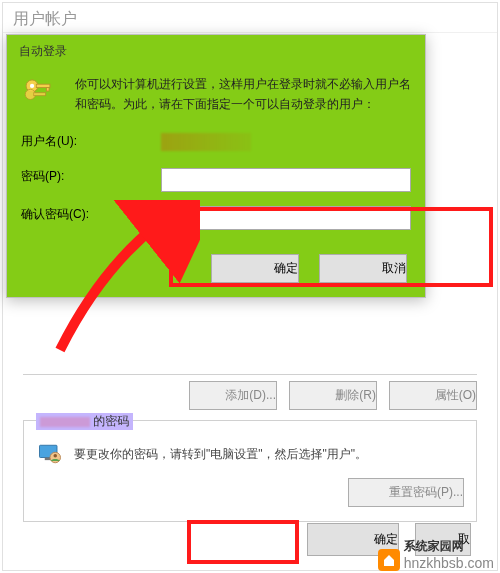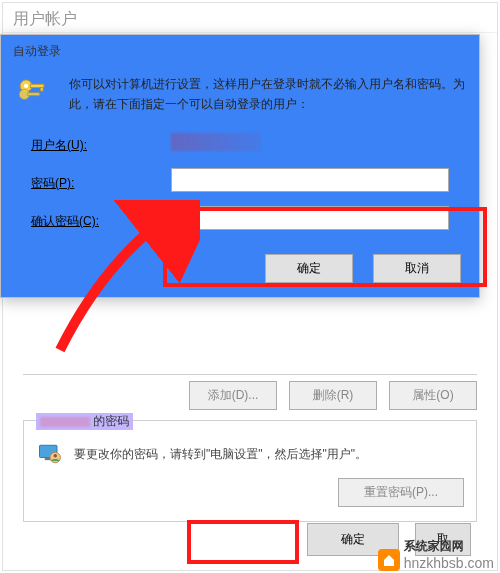--- a/index.html
+++ b/index.html
@@ -35,21 +35,21 @@
       display: flex;
       gap: 12px;
       justify-content: flex-end;
       margin: 6px 0;
     }
     .win-btn {
       background: #e1e1e1;
       border: 1px solid #adadad;
       padding: 5px 0;
       width: 88px;
-      text-align: center;
+      text-align: right;
       font-size: 12px;
       cursor: pointer;
     }
     .win-btn.disabled { color: #888; background: #efefef; }
     .pwd-section {
       border: 1px solid #d0d0d0;
       padding: 10px 12px 14px;
       margin-top: 10px;
     }
     .pwd-title {
@@ -86,23 +86,23 @@
       bottom: 6px;
       left: 184px;
       width: 112px;
       height: 44px;
       border: 4px solid #ff1a1a;
       pointer-events: none;
     }
     
     .inner-dialog {
       position: absolute;
-      left: 0; top: 34px;
-      width: 480px;
-      background: #3b82f6;
+      left: 6px; top: 34px;
+      width: 420px;
+      background: #84cc16;
       border: 1px solid #c0c0c0;
       box-shadow: 0 3px 14px rgba(0,0,0,.25);
       padding-bottom: 14px;
     }
     .inner-title {
       padding: 8px 12px;
       font-size: 12px;
       color: #333;
     }
     .inner-body {
@@ -111,23 +111,22 @@
     .intro {
       display: flex;
       gap: 20px;
       margin: 6px 0 18px;
       line-height: 1.7;
       color: #222;
     }
     .key-icon { width: 34px; height: 34px; flex-shrink: 0; }
     .form-row {
       display: flex;
-      align-items: flex-end;
-      margin: 14px 16px;
-      text-decoration: underline;
+      align-items: flex-start;
+      margin: 14px 0;
     }
     .form-row label { width: 140px; }
     .form-row .field {
       flex: 1;
     }
     .text-input {
       width: 100%;
       height: 24px;
       border: 1px solid #aaa;
       padding: 2px 6px;
@@ -206,21 +205,21 @@
         <svg class="user-icon" viewBox="0 0 32 32">
           <rect x="4" y="6" width="20" height="14" rx="1" fill="#4aa3df" stroke="#2b6ea0"></rect>
           <rect x="10" y="20" width="8" height="3" fill="#777"></rect>
           <circle cx="22" cy="20" r="6" fill="#f0c48a" stroke="#b5814e"></circle>
           <circle cx="22" cy="18" r="2" fill="#8a5a2e"></circle>
           <path d="M17 24c1-3 9-3 10 0" fill="#5aa24e"></path>
         </svg>
         <span>要更改你的密码，请转到"电脑设置"，然后选择"用户"。</span>
       </div>
       <div class="pwd-btn-row">
-        <button class="win-btn disabled" style="width:126px">重置密码(P)...</button>
+        <button class="win-btn disabled" style="width:116px">重置密码(P)...</button>
       </div>
     </fieldset>
   </div>
 
   <div class="outer-footer">
     <button class="win-btn">确定</button>
     <button class="win-btn" style="width:56px">取</button>
   </div>
   <div class="footer-highlight"></div>
 </div>

